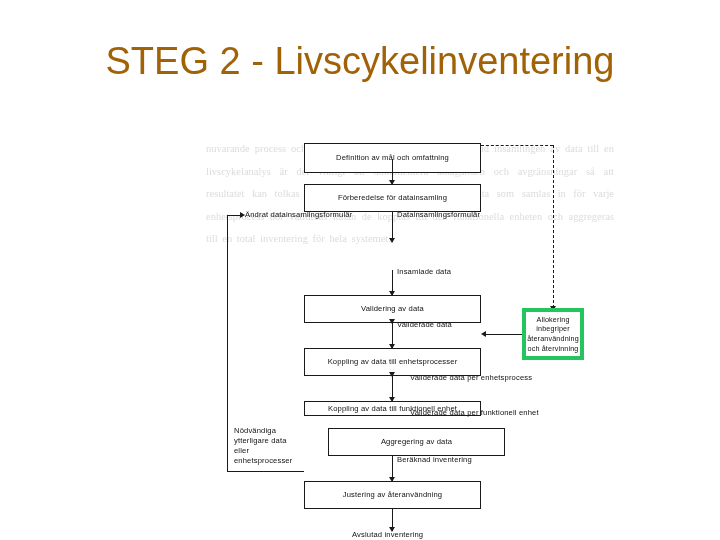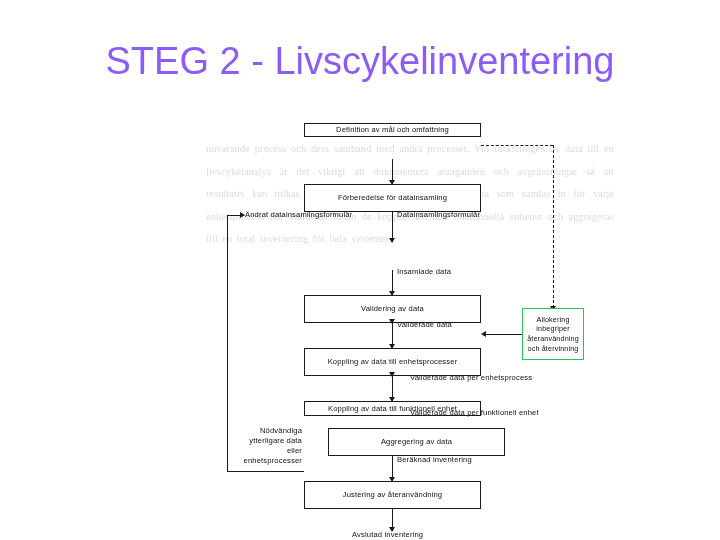--- a/index.html
+++ b/index.html
@@ -16,21 +16,21 @@
     font-family: "Liberation Sans", sans-serif;
   }
   #title {
     position: absolute;
     left: 40px;
     top: 40px;
     width: 640px;
     text-align: center;
     font-size: 38px;
     font-weight: 400;
-    color: #8b5cf6;
+    color: #a16207;
     letter-spacing: 0px;
     white-space: nowrap;
   }
   
   #diagram {
     position: absolute;
     left: 200px;
     top: 118px;
     width: 420px;
     height: 422px;
@@ -60,34 +60,34 @@
     display: flex;
     align-items: center;
     justify-content: center;
     font-size: 7.6px;
     color: #111111;
     text-align: center;
     line-height: 1.25;
     letter-spacing: 0.15px;
   }
   .box.dashed {
-    border: 1px solid #22c55e;
+    border: 4px solid #22c55e;
     padding: 2px 3px;
     line-height: 1.35;
   }
   .lbl {
     position: absolute;
     font-size: 7.6px;
     color: #111111;
     white-space: nowrap;
     letter-spacing: 0.15px;
   }
   .lbl.multi {
     white-space: normal;
-    text-align: right;
+    text-align: left;
     line-height: 1.3;
   }
   .vline {
     position: absolute;
     width: 1px;
     background: #1a1a1a;
   }
   .hline {
     position: absolute;
     height: 1px;
@@ -129,21 +129,21 @@
 <body>
 
 <div id="slide">
 
   <div id="title">STEG 2 - Livscykelinventering</div>
 
   <div id="diagram">
 
     <div id="watermark">nuvarande process och dess samband med andra processer. Vid insamlingen av data till en livscykelanalys är det viktigt att dokumentera antaganden och avgränsningar så att resultatet kan tolkas och användas på ett riktigt sätt. Data som samlas in för varje enhetsprocess bör valideras innan de kopplas till den funktionella enheten och aggregeras till en total inventering för hela systemet.</div>
 
-    <div class="box" style="left:104px; top:5px; width:177px; height:14px;">
+    <div class="box" style="left:104px; top:25px; width:177px; height:30px;">
       <span>Definition av mål och omfattning</span>
     </div>
 
     <div class="dash-h" style="left:281px; top:27px; width:72px;"></div>
     <div class="dash-v" style="left:353px; top:27px; height:163px;"></div>
     <div class="arrow-down" style="left:350px; top:188px;"></div>
 
     <div class="vline" style="left:192px; top:41px; height:25px;"></div>
     <div class="arrow-down" style="left:189px; top:62px;"></div>
 

